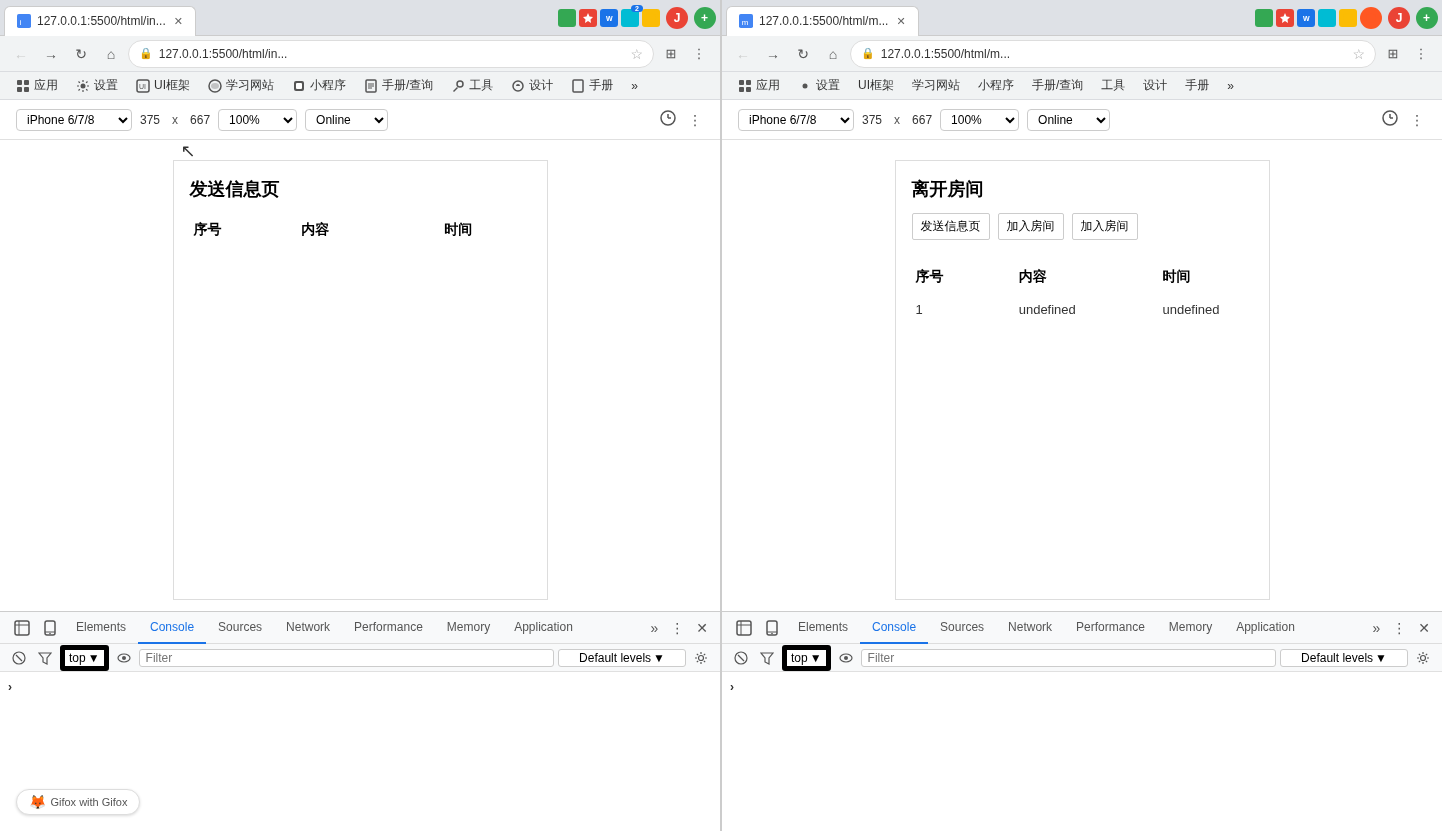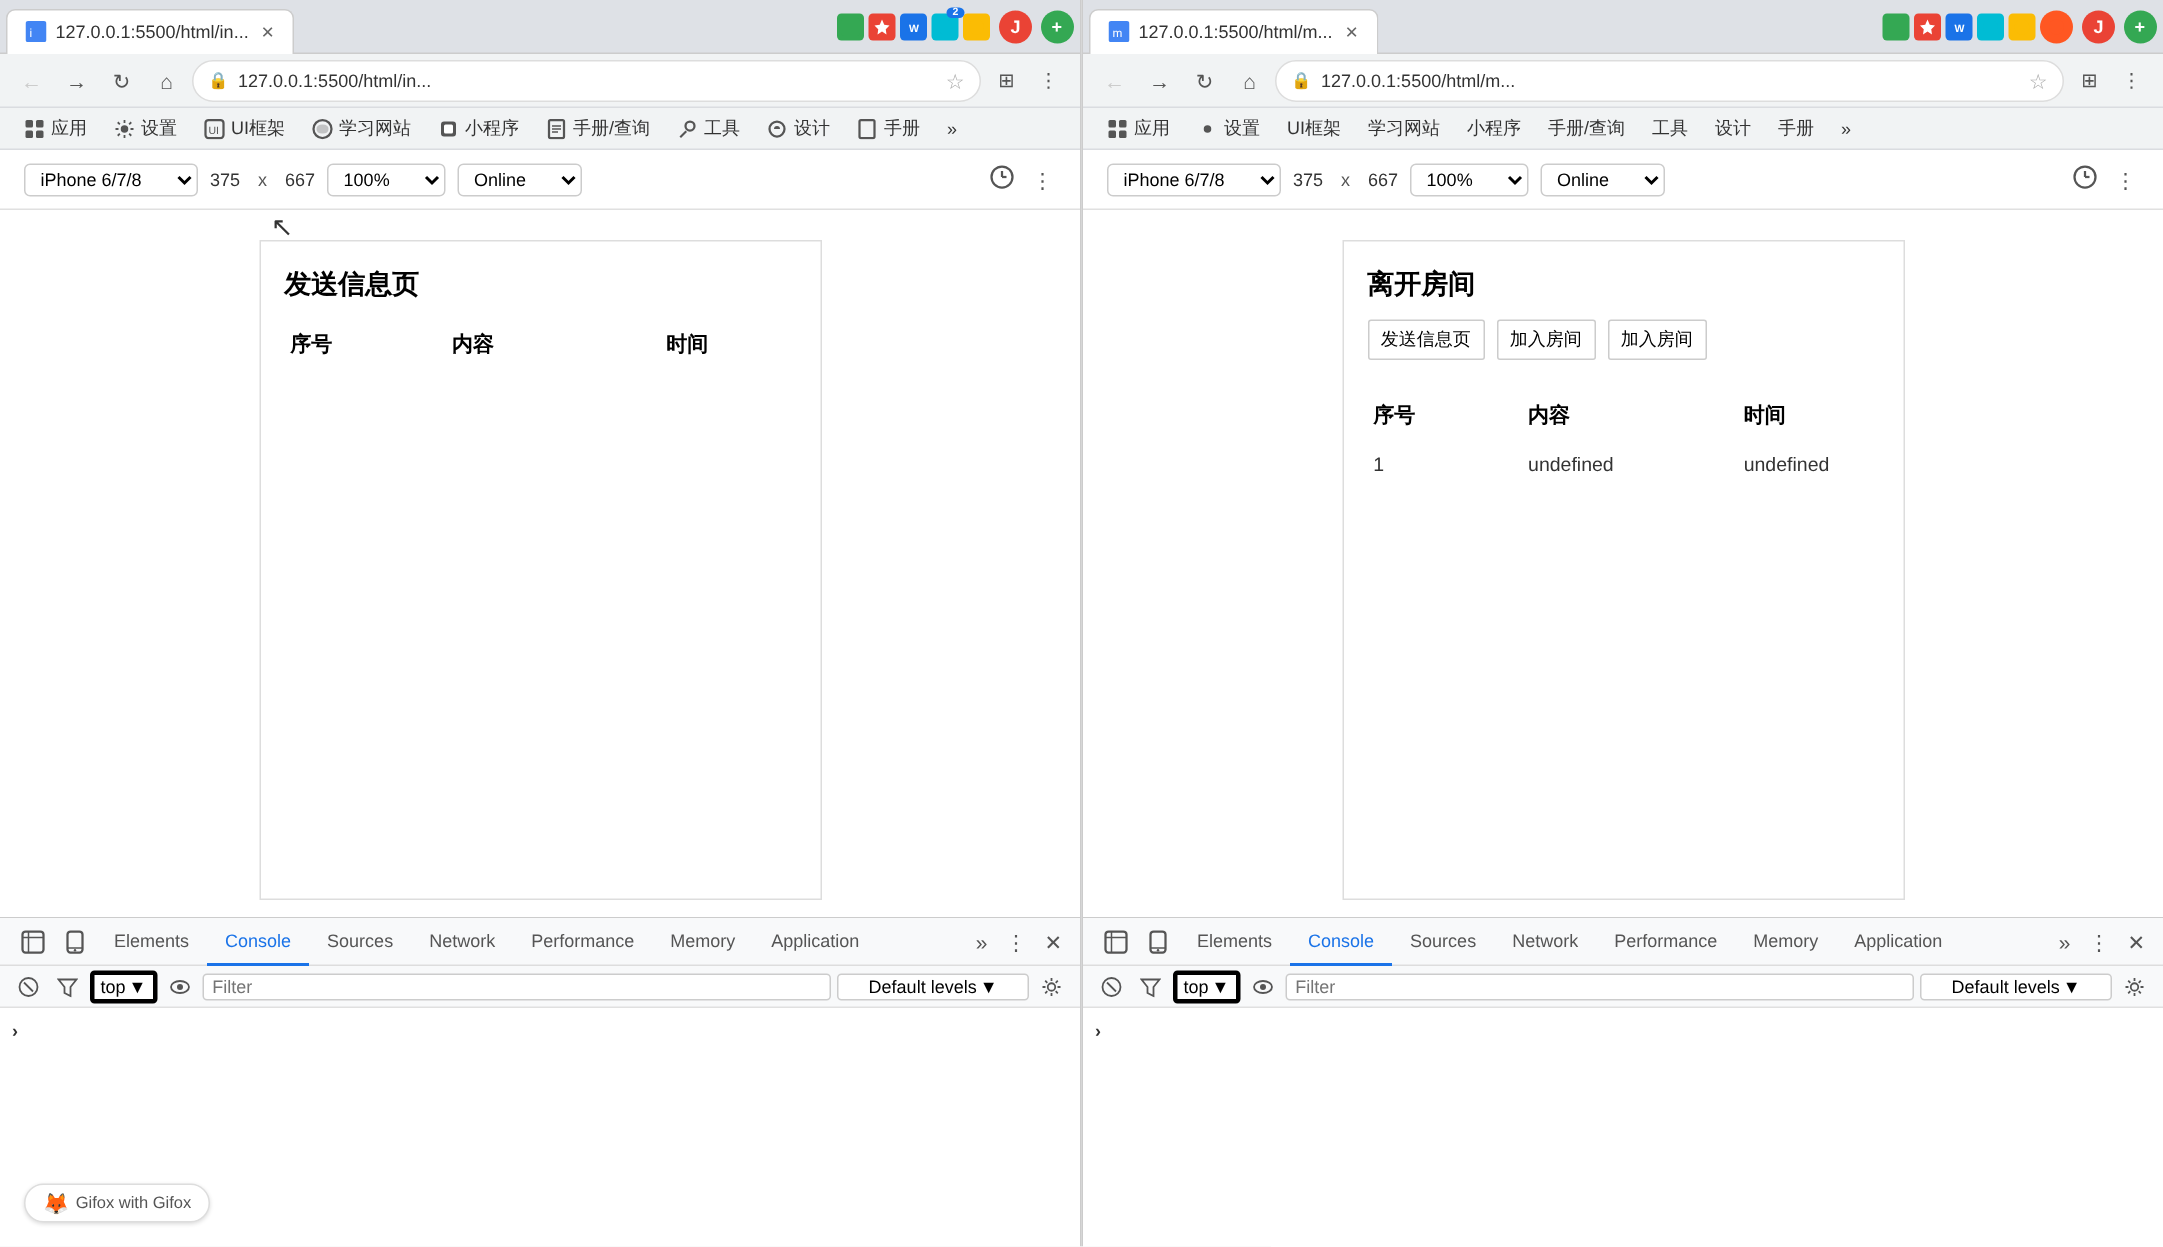--- a/index.html
+++ b/index.html
@@ -348,21 +348,21 @@
       color: #555;
       padding: 2px 4px;
       display: flex;
       align-items: center;
       gap: 2px;
     }
 
     .console-selector {
       display: flex;
       align-items: center;
-      border: 3px solid #000000;
+      border: 5px solid #000000;
       border-radius: 3px;
       padding: 1px 4px;
       font-size: 12px;
       gap: 2px;
       cursor: pointer;
       background: #fff;
     }
 
     .console-filter {
       flex: 1;

